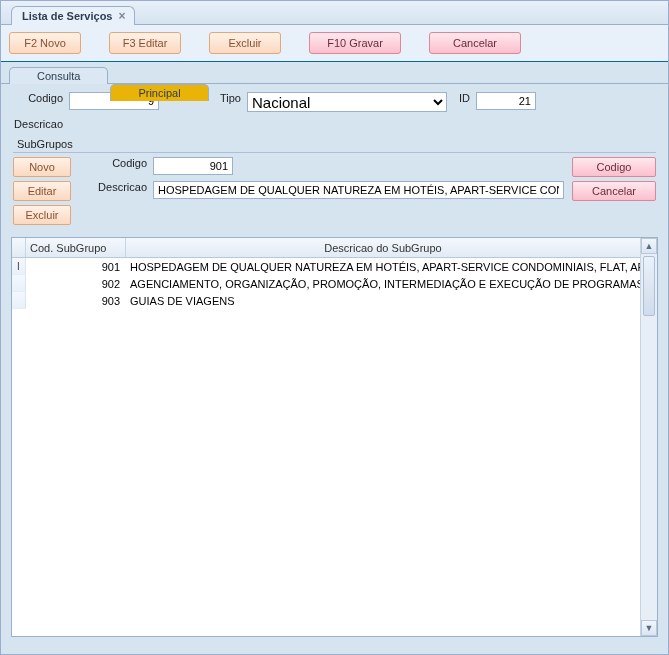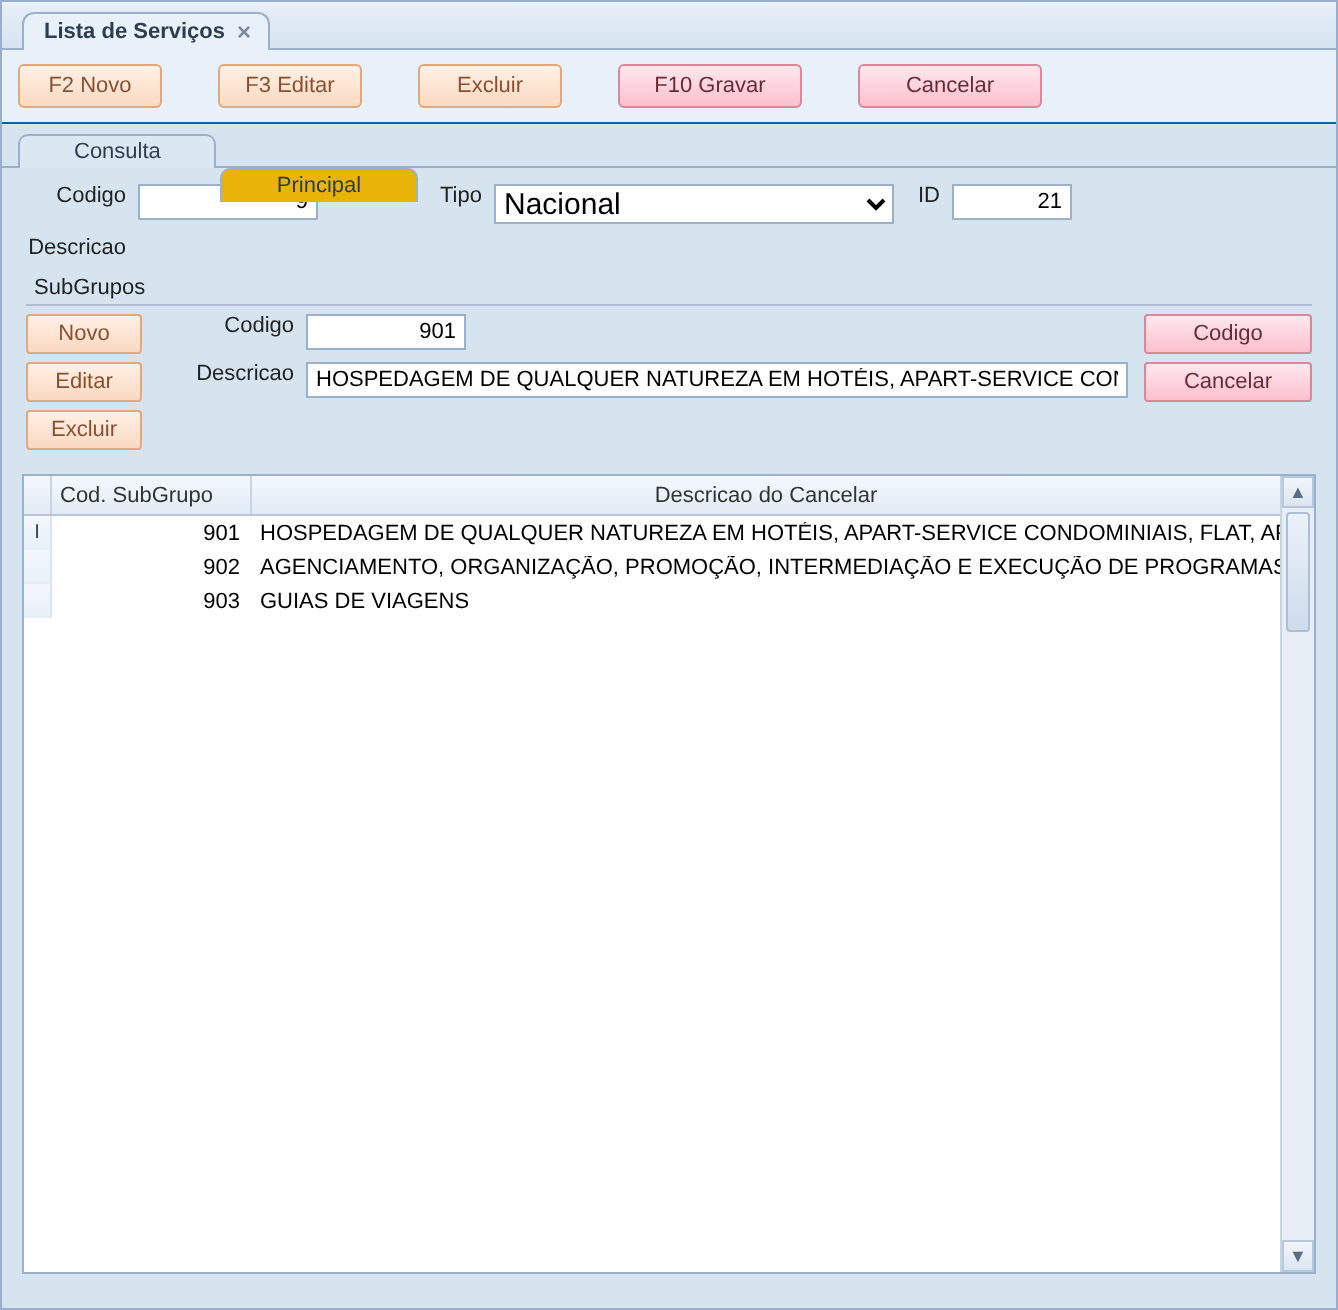--- a/index.html
+++ b/index.html
@@ -339,21 +339,21 @@
       <div class="btn-pink-sm">Cancelar</div>
     </div>
   </div>
 </div>
 
 <div class="grid-wrap">
   <div class="grid-body">
     <div class="grid-head">
       <div class="gh-rowsel"></div>
       <div class="gh-cod">Cod. SubGrupo</div>
-      <div class="gh-desc">Descricao do Cancelar</div>
+      <div class="gh-desc">Descricao do SubGrupo</div>
     </div>
     <div class="grid-rows">
       <div class="grow">
         <div class="gc-rowsel">I</div>
         <div class="gc-cod">901</div>
         <div class="gc-desc">HOSPEDAGEM DE QUALQUER NATUREZA EM HOTÉIS, APART-SERVICE CONDOMINIAIS, FLAT, APART-H</div>
       </div>
       <div class="grow">
         <div class="gc-rowsel"></div>
         <div class="gc-cod">902</div>

